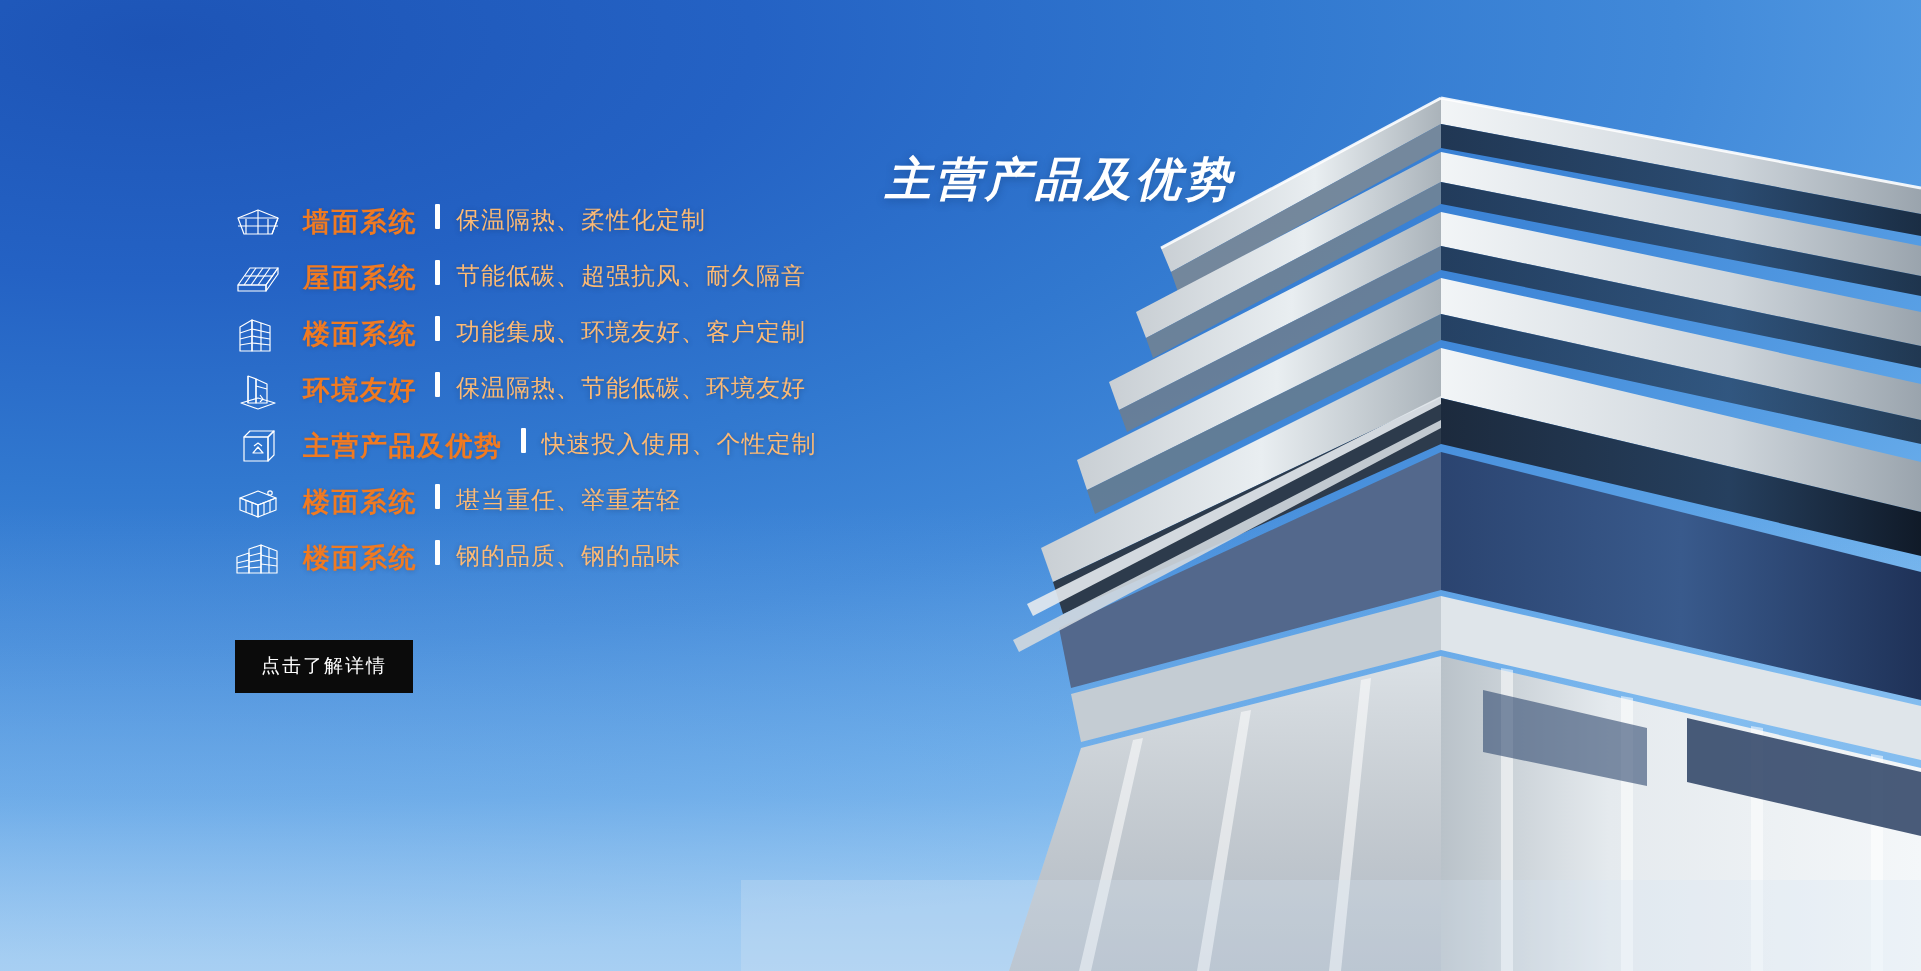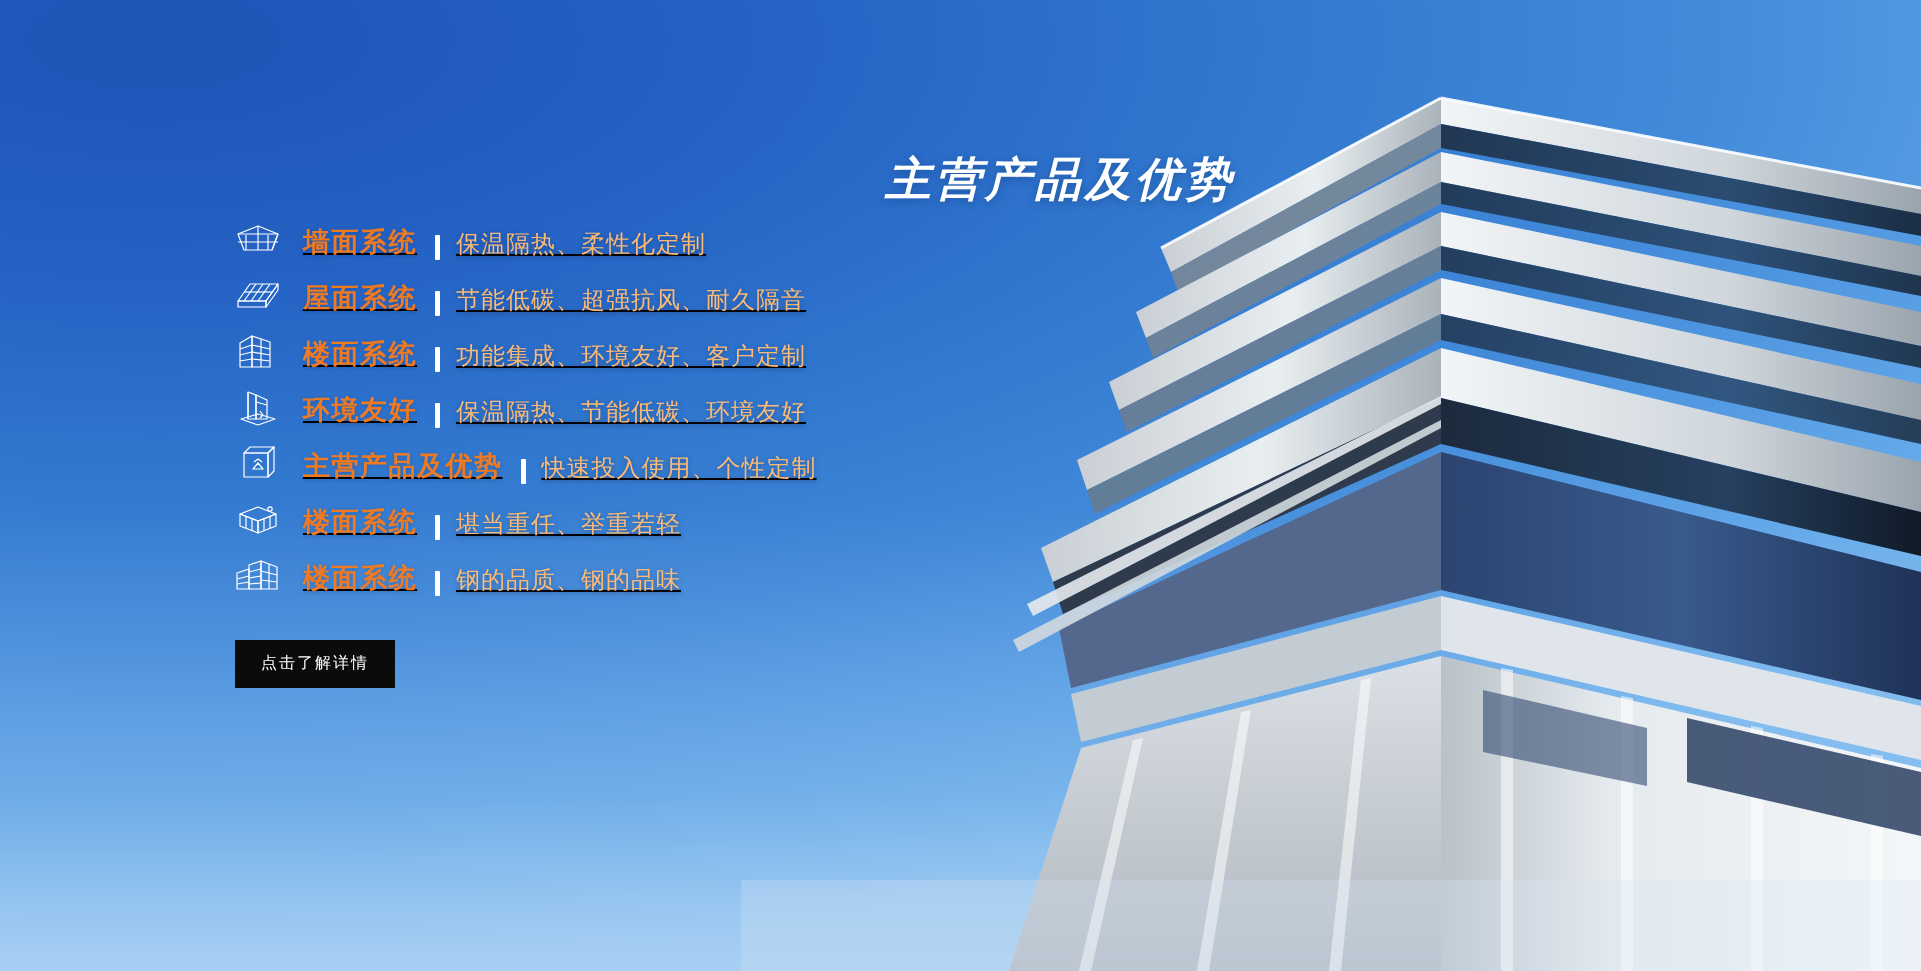--- a/index.html
+++ b/index.html
@@ -47,23 +47,22 @@
     letter-spacing:4px;
     text-shadow:0 2px 8px rgba(10,40,90,.35);
     white-space:nowrap;
     text-align:right;
   }
 
   .list { display:flex; flex-direction:column; }
 
   .row {
     display:flex;
-    align-items:flex-end;
+    align-items:flex-start;
     height:56px;
-    text-decoration:underline;
   }
   .row .ico {
     width:46px; height:40px;
     flex:0 0 46px;
     display:flex; align-items:center; justify-content:center;
     margin-right:22px;
   }
   .row .ico svg { display:block; }
 
   .row .label {
@@ -88,21 +87,21 @@
     letter-spacing:1px;
     white-space:nowrap;
     text-shadow:0 1px 5px rgba(20,50,100,.45);
   }
 
   .cta-wrap { margin-top:44px; }
   .cta {
     display:inline-block;
     background:#0b0b0b;
     color:#ffffff;
-    font-size:16px;
+    font-size:19px;
     letter-spacing:2px;
     padding:13px 26px 14px 26px;
     border:none;
     cursor:pointer;
     font-family:"Liberation Sans","DejaVu Sans",sans-serif;
   }
 </style>
 </head>
 <body>
 

